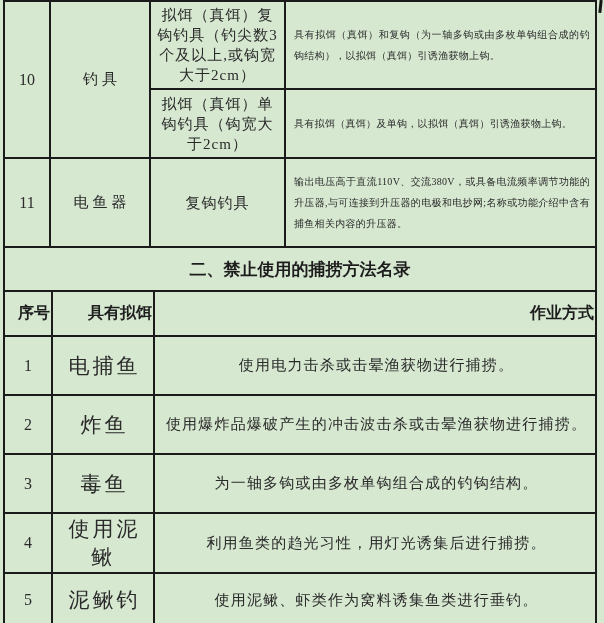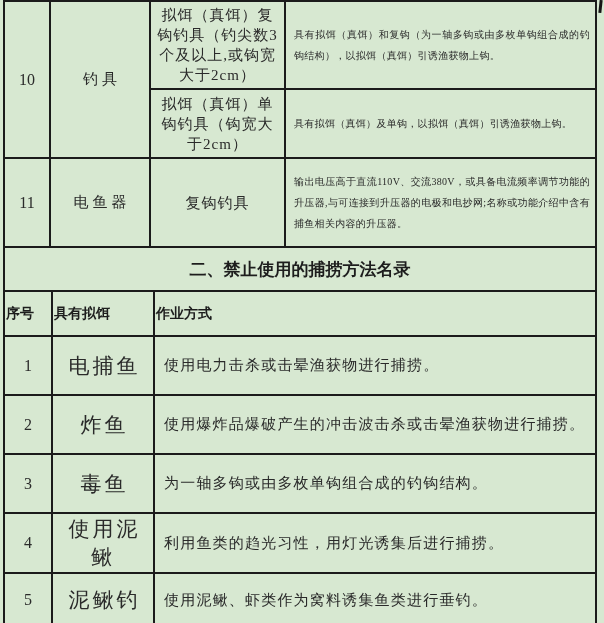--- a/index.html
+++ b/index.html
@@ -71,34 +71,34 @@
     letter-spacing: 0.3px;
   }
   .c-title {
     text-align: center;
     font-family: "Liberation Sans", "DejaVu Sans", sans-serif;
     font-weight: bold;
     font-size: 17px;
     color: #1d1d1d;
   }
   .c-h {
-    text-align: left;
+    text-align: right;
     font-family: "Liberation Sans", "DejaVu Sans", sans-serif;
     font-weight: bold;
-    font-size: 14px;
+    font-size: 16px;
     color: #1d1d1d;
   }
   .c-method {
     text-align: center;
     font-size: 21px;
     letter-spacing: 3px;
     text-indent: 3px;
   }
   .c-op {
-    text-align: left;
+    text-align: center;
     font-size: 15px;
     padding: 2px 6px 2px 9px;
     letter-spacing: 1.2px;
     line-height: 21px;
   }
   .corner-mark {
     position: absolute;
     top: 0;
     right: 2px;
     width: 3px;

